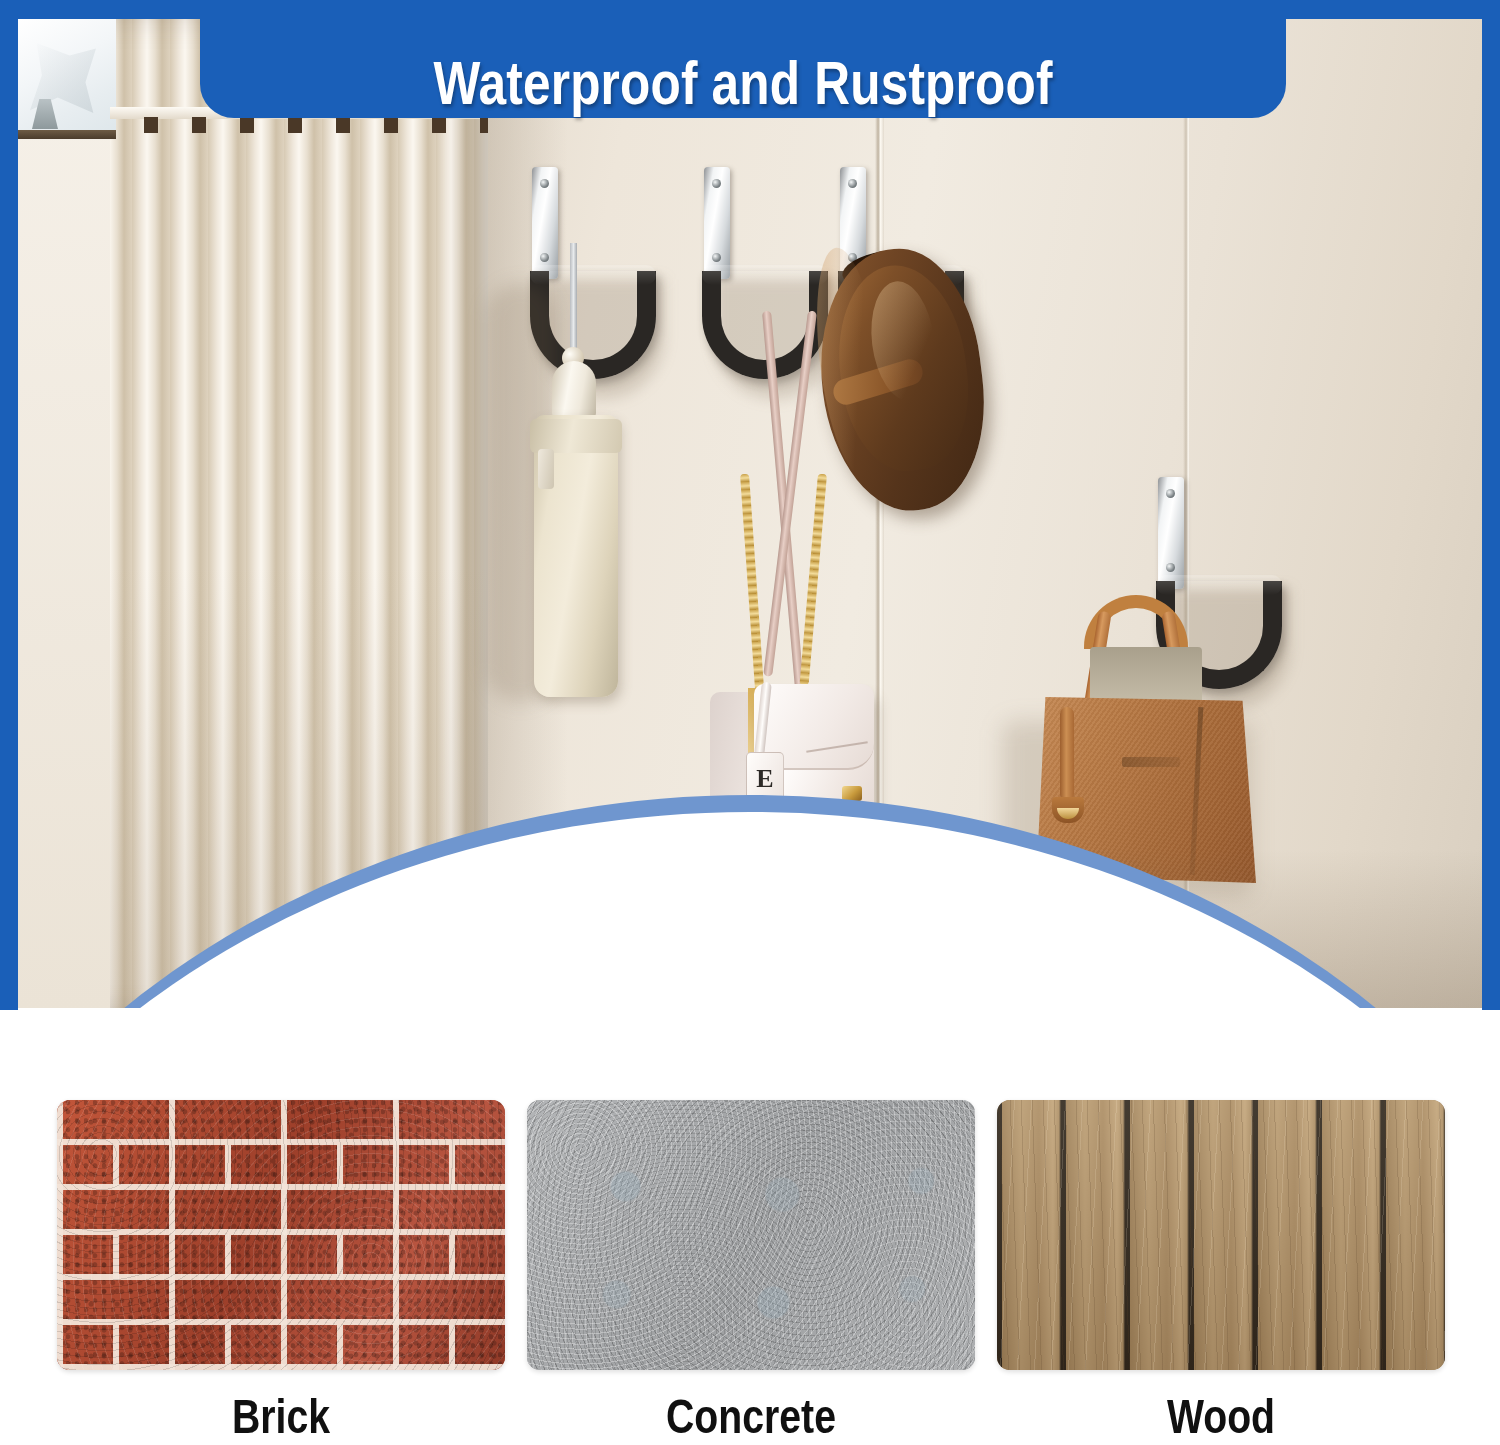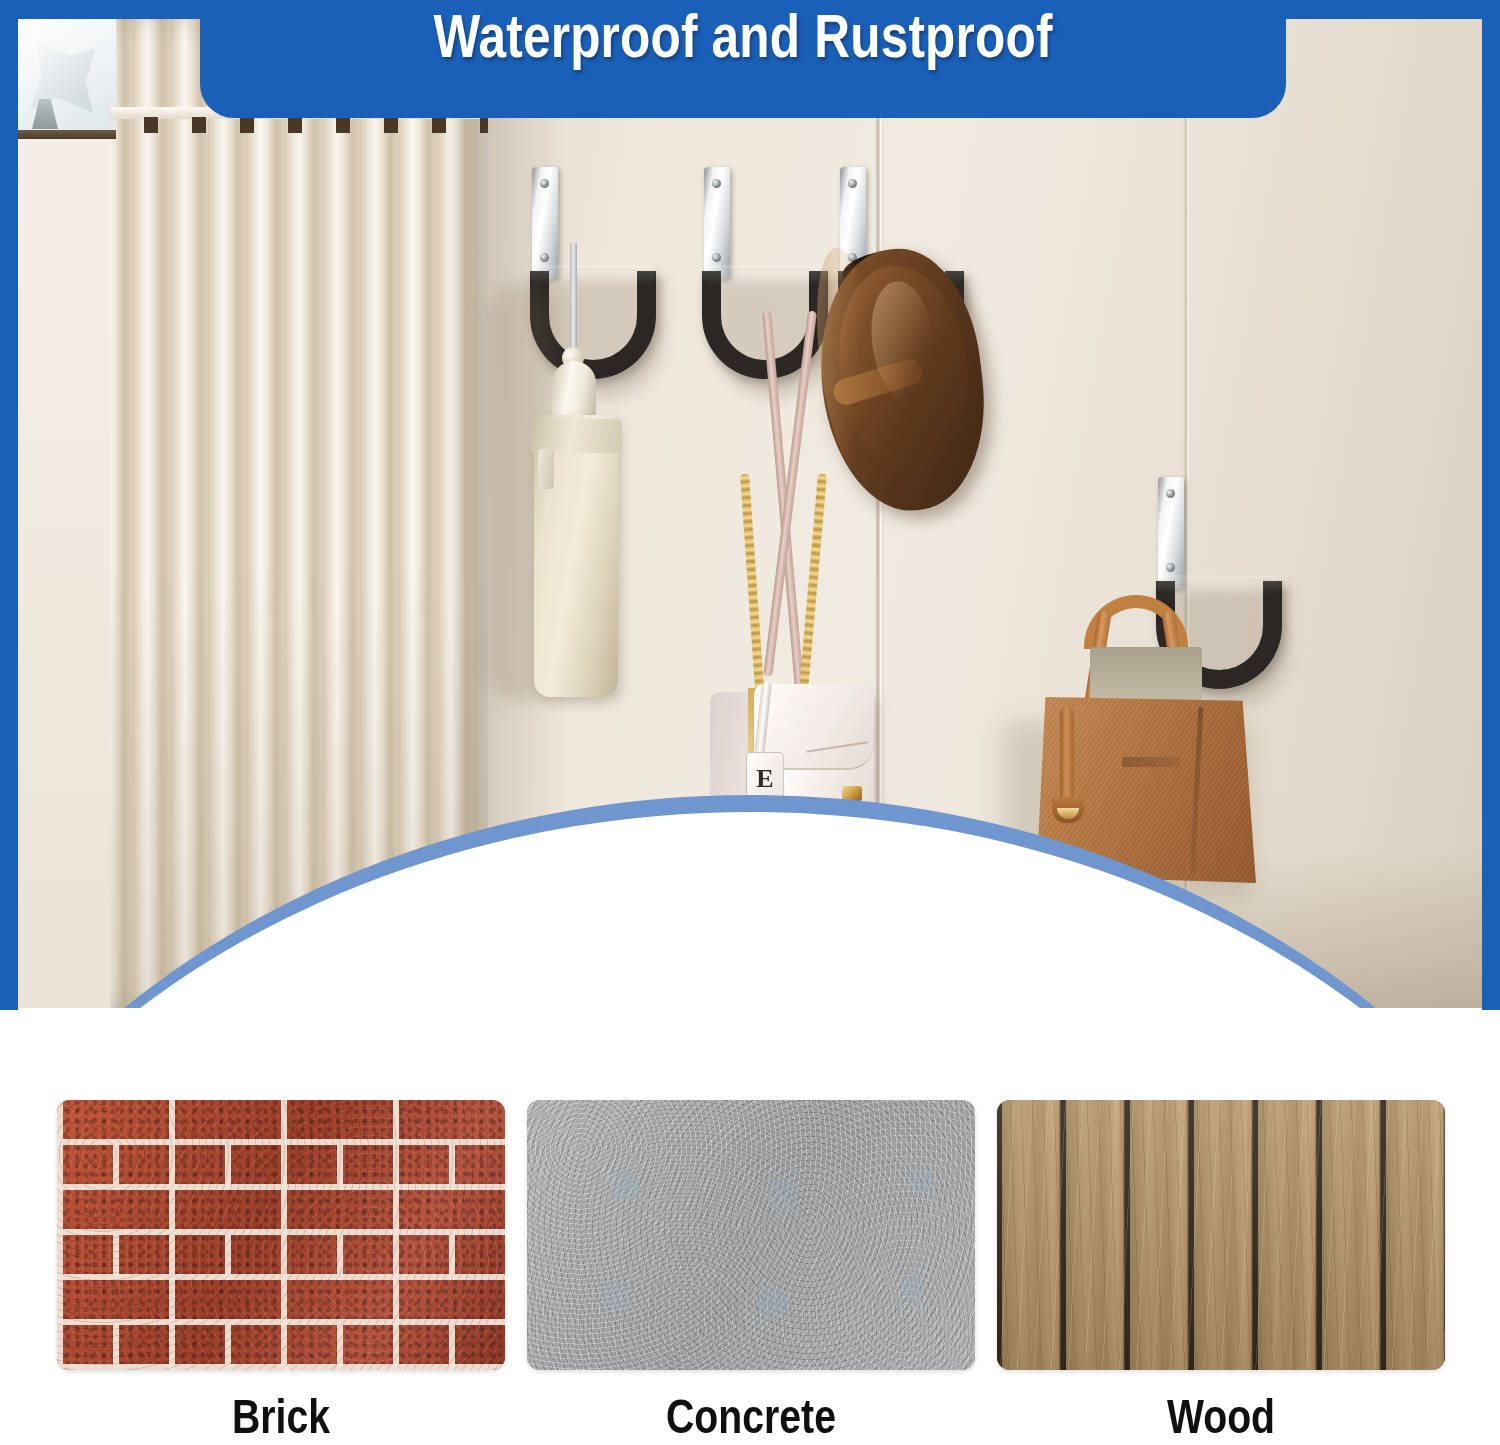--- a/index.html
+++ b/index.html
@@ -197,21 +197,21 @@
     background:rgba(120,100,76,.20);filter:blur(11px);}
 
   
   .arc{position:absolute;left:-160px;top:795px;width:1820px;height:760px;border-radius:50% 50% 0 0/100% 100% 0 0;
     background:#ffffff;border-top:17px solid #6f96cf;}
   .arc-fill{position:absolute;left:0;top:1008px;width:1500px;height:437px;background:#ffffff;}
 
   
   #banner{position:absolute;left:200px;top:0;width:1086px;height:118px;
     background:#1a5fb8;border-radius:0 0 34px 34px;
-    display:flex;align-items:flex-start;justify-content:center;}
+    display:flex;align-items:flex-end;justify-content:center;}
   #banner .txt{color:#ffffff;font-size:62px;font-weight:700;letter-spacing:.2px;
     transform:scaleX(.80);transform-origin:center;white-space:nowrap;
     text-shadow:2px 3px 4px rgba(0,0,0,.30);}
 
   
   #subhead{position:absolute;left:0;top:1000px;width:1500px;height:80px;
     display:flex;align-items:center;justify-content:center;}
   #subhead .txt{color:#1f5cad;font-size:62px;font-weight:700;
     transform:scaleX(.84);transform-origin:center;white-space:nowrap;}
 

